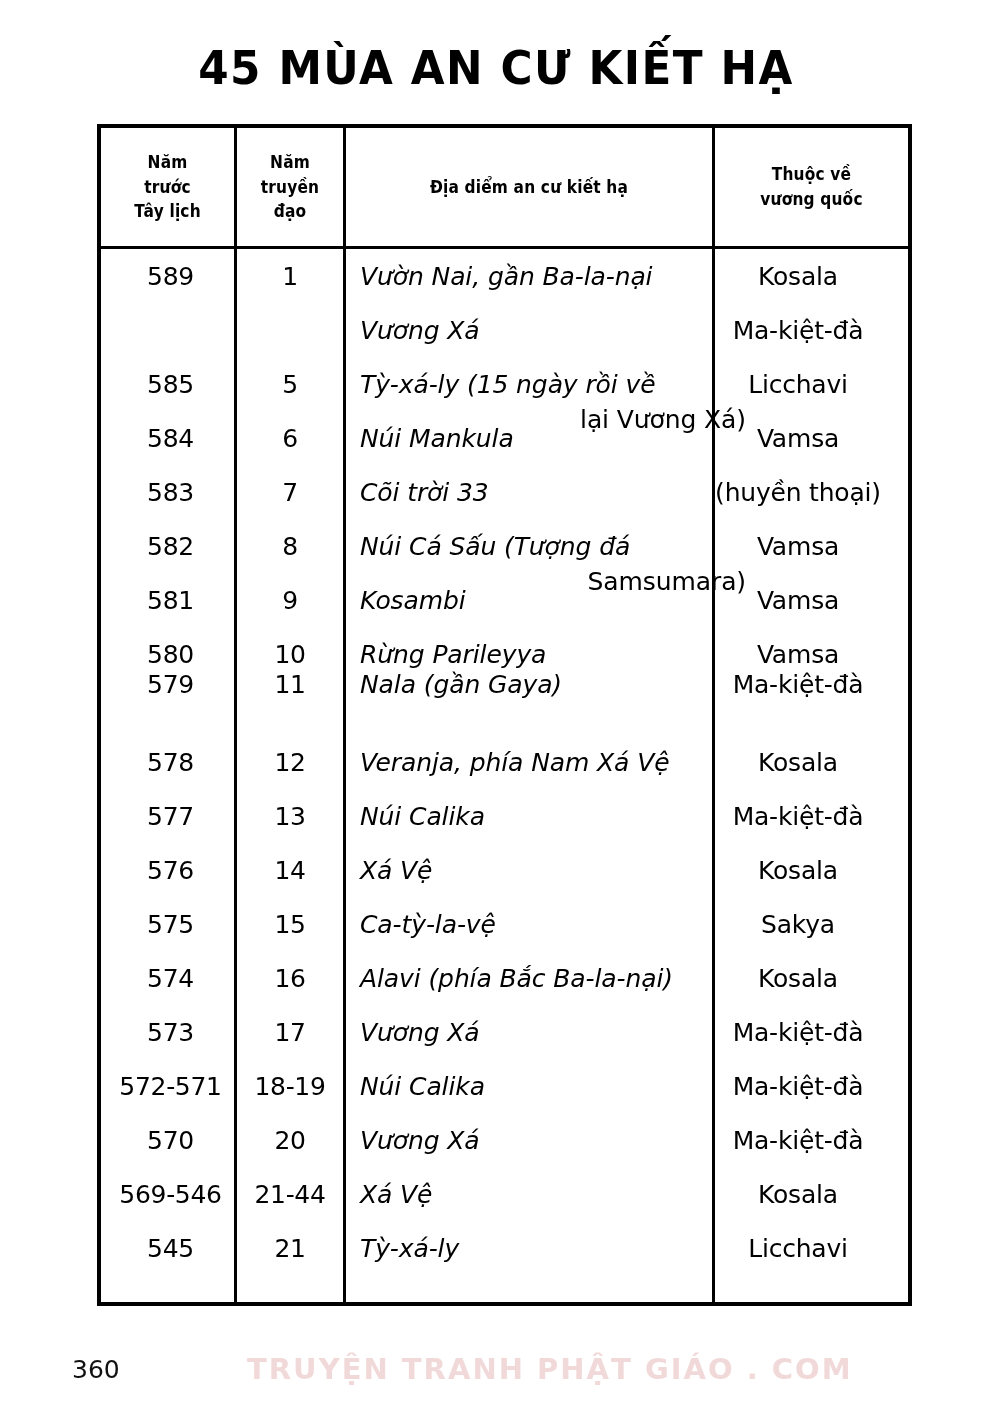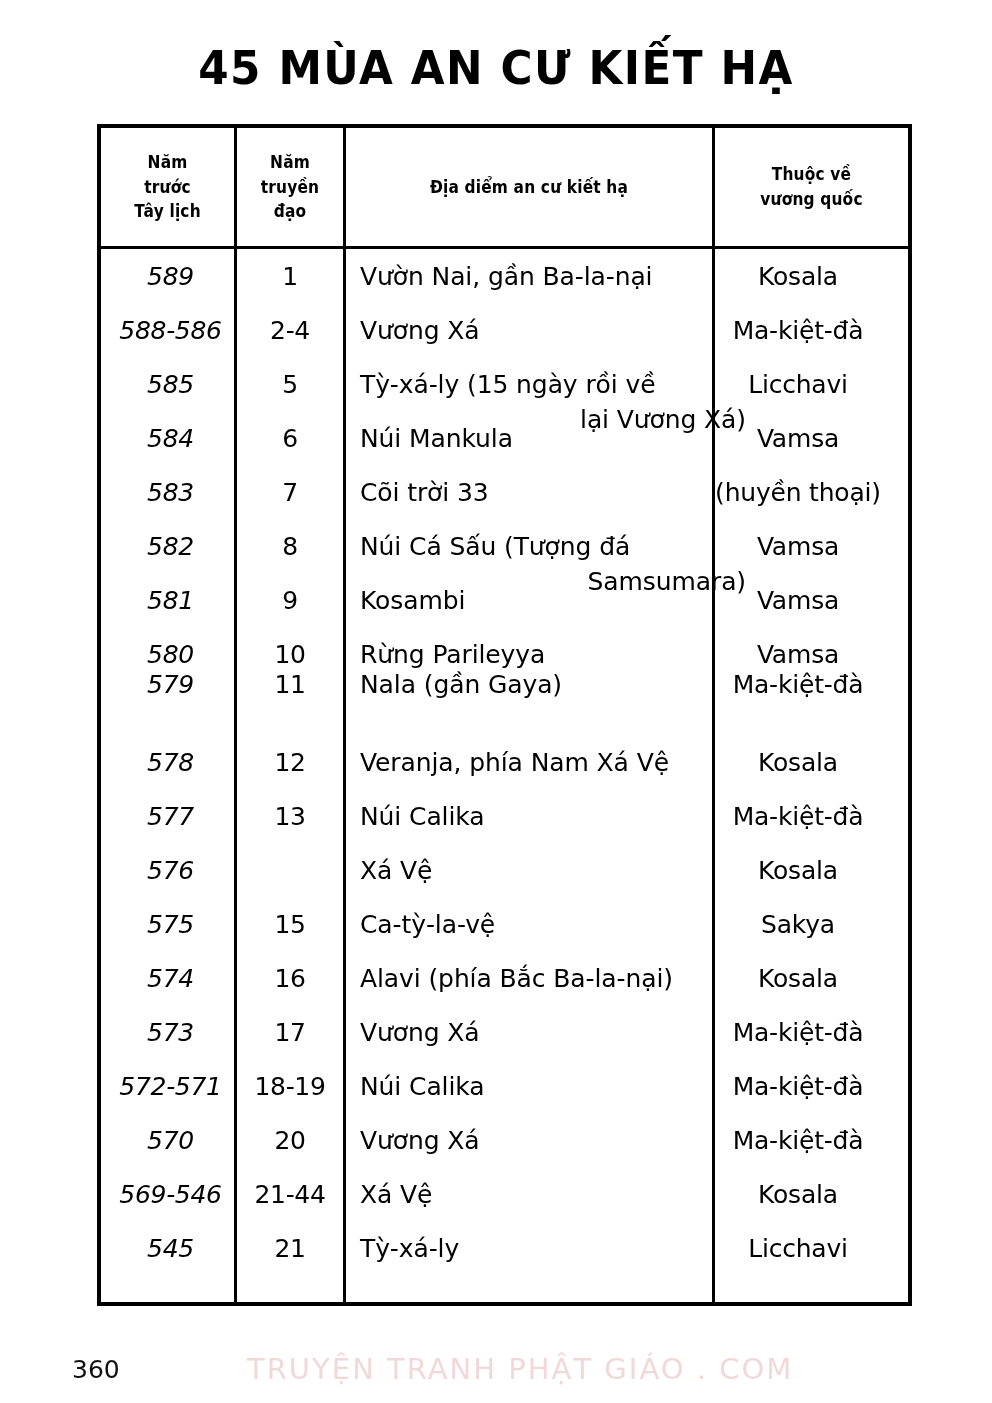--- a/index.html
+++ b/index.html
@@ -119,36 +119,36 @@
     font-family: "DejaVu Sans", sans-serif;
     font-size: 25px;
     color: #000000;
     white-space: nowrap;
   }
   .cell.year {
     left: 0;
     width: 139px;
     justify-content: center;
     letter-spacing: -0.3px;
-    font-style: italic;
   }
   .cell.ord {
     left: 136px;
     width: 106px;
     justify-content: center;
     letter-spacing: -0.3px;
   }
   .cell.place {
     left: 245px;
     width: 304px;
     justify-content: flex-start;
     padding-left: 14px;
     box-sizing: border-box;
     font-size: 25px;
     letter-spacing: -0.1px;
+    font-style: italic;
   }
   .cell.realm {
     left: 614px;
     width: 166px;
     justify-content: center;
     font-size: 25px;
     letter-spacing: -0.2px;
   }
   
   .cont {
@@ -177,21 +177,21 @@
     font-size: 25px;
     color: #111111;
   }
   .watermark {
     position: absolute;
     left: 247px;
     top: 1352px;
     width: 520px;
     text-align: center;
     font-family: "DejaVu Sans", sans-serif;
-    font-weight: normal;
+    font-weight: bold;
     font-size: 29px;
     letter-spacing: 2px;
     color: #f2d9d9;
     user-select: none;
     white-space: nowrap;
   }
 </style>
 </head>
 <body>
 
@@ -234,22 +234,20 @@
   <div class="vline v3"></div>
 
   <div class="tbody" id="tbody">
       <div class="row" style="top: 0px;">
         <div class="cell year">589</div>
         <div class="cell ord">1</div>
         <div class="cell place">Vườn Nai, gần Ba-la-nại</div>
         <div class="cell realm">Kosala</div>
       </div>
       <div class="row" style="top: 54px;">
-        <div class="cell year">588-586</div>
-        <div class="cell ord">2-4</div>
         <div class="cell place">Vương Xá</div>
         <div class="cell realm">Ma-kiệt-đà</div>
       </div>
       <div class="row" style="top: 108px;">
         <div class="cell year">585</div>
         <div class="cell ord">5</div>
         <div class="cell place">Tỳ-xá-ly (15 ngày rồi về</div>
         <div class="cell realm">Licchavi</div>
       </div>
       <div class="cont" style="top: 150px;">lại Vương Xá)</div>
@@ -297,20 +295,21 @@
         <div class="cell realm">Kosala</div>
       </div>
       <div class="row" style="top: 540px;">
         <div class="cell year">577</div>
         <div class="cell ord">13</div>
         <div class="cell place">Núi Calika</div>
         <div class="cell realm">Ma-kiệt-đà</div>
       </div>
       <div class="row" style="top: 594px;">
         <div class="cell year">576</div>
+        <div class="cell ord">14</div>
         <div class="cell place">Xá Vệ</div>
         <div class="cell realm">Kosala</div>
       </div>
       <div class="row" style="top: 648px;">
         <div class="cell year">575</div>
         <div class="cell ord">15</div>
         <div class="cell place">Ca-tỳ-la-vệ</div>
         <div class="cell realm">Sakya</div>
       </div>
       <div class="row" style="top: 702px;">

